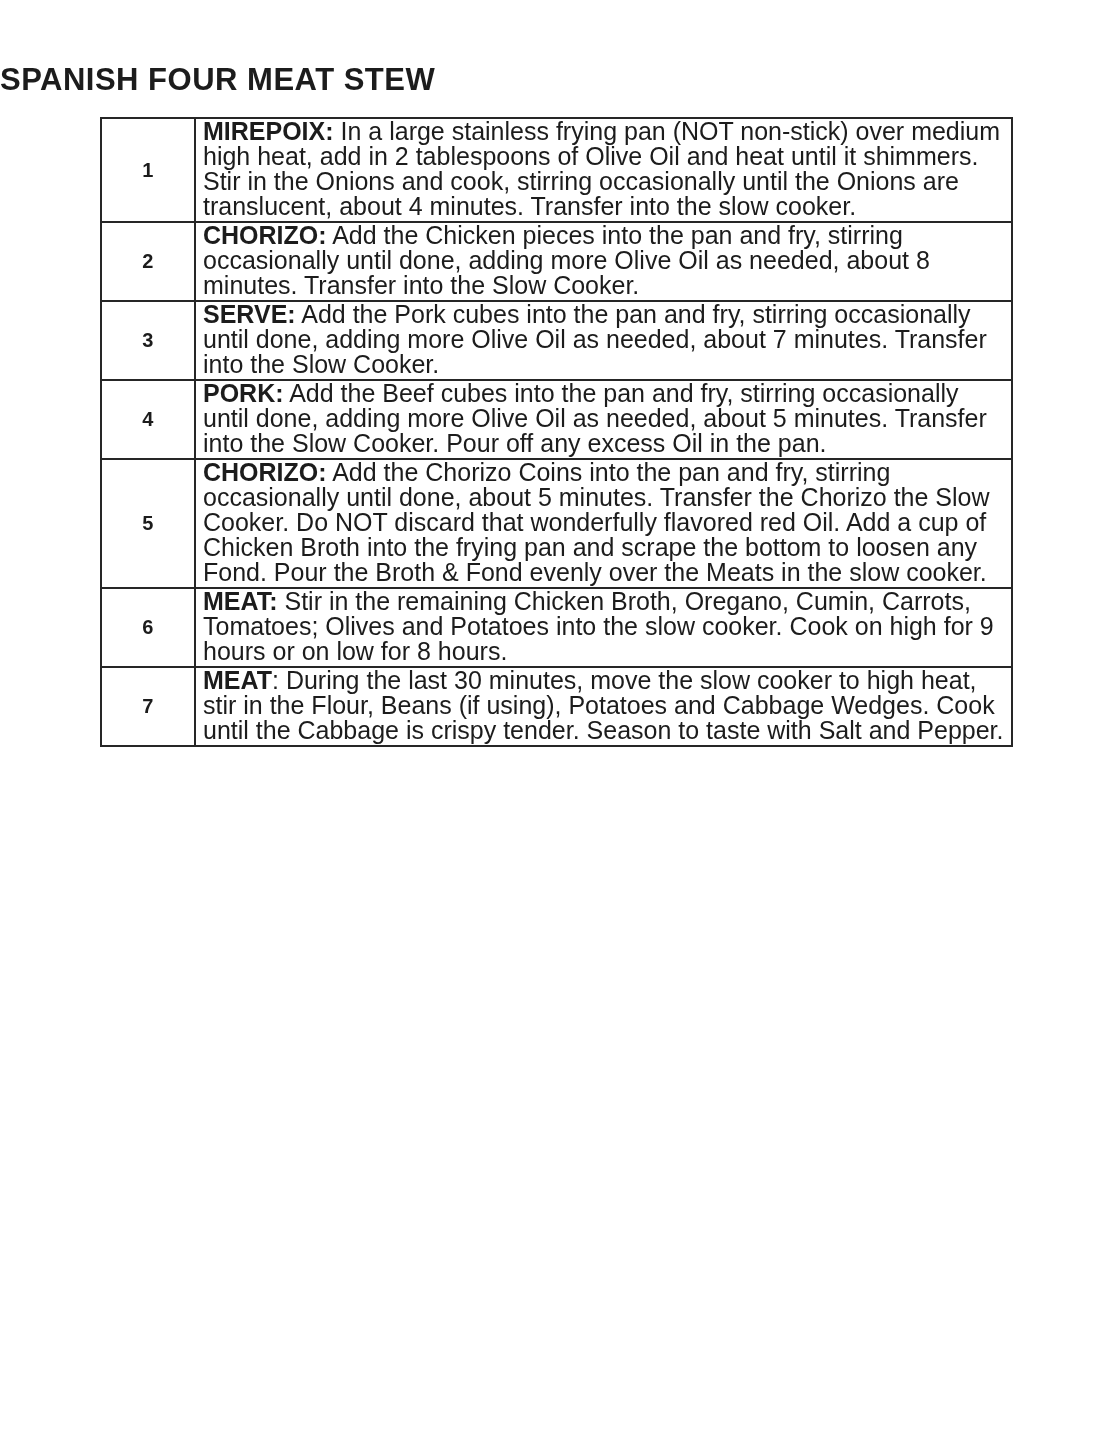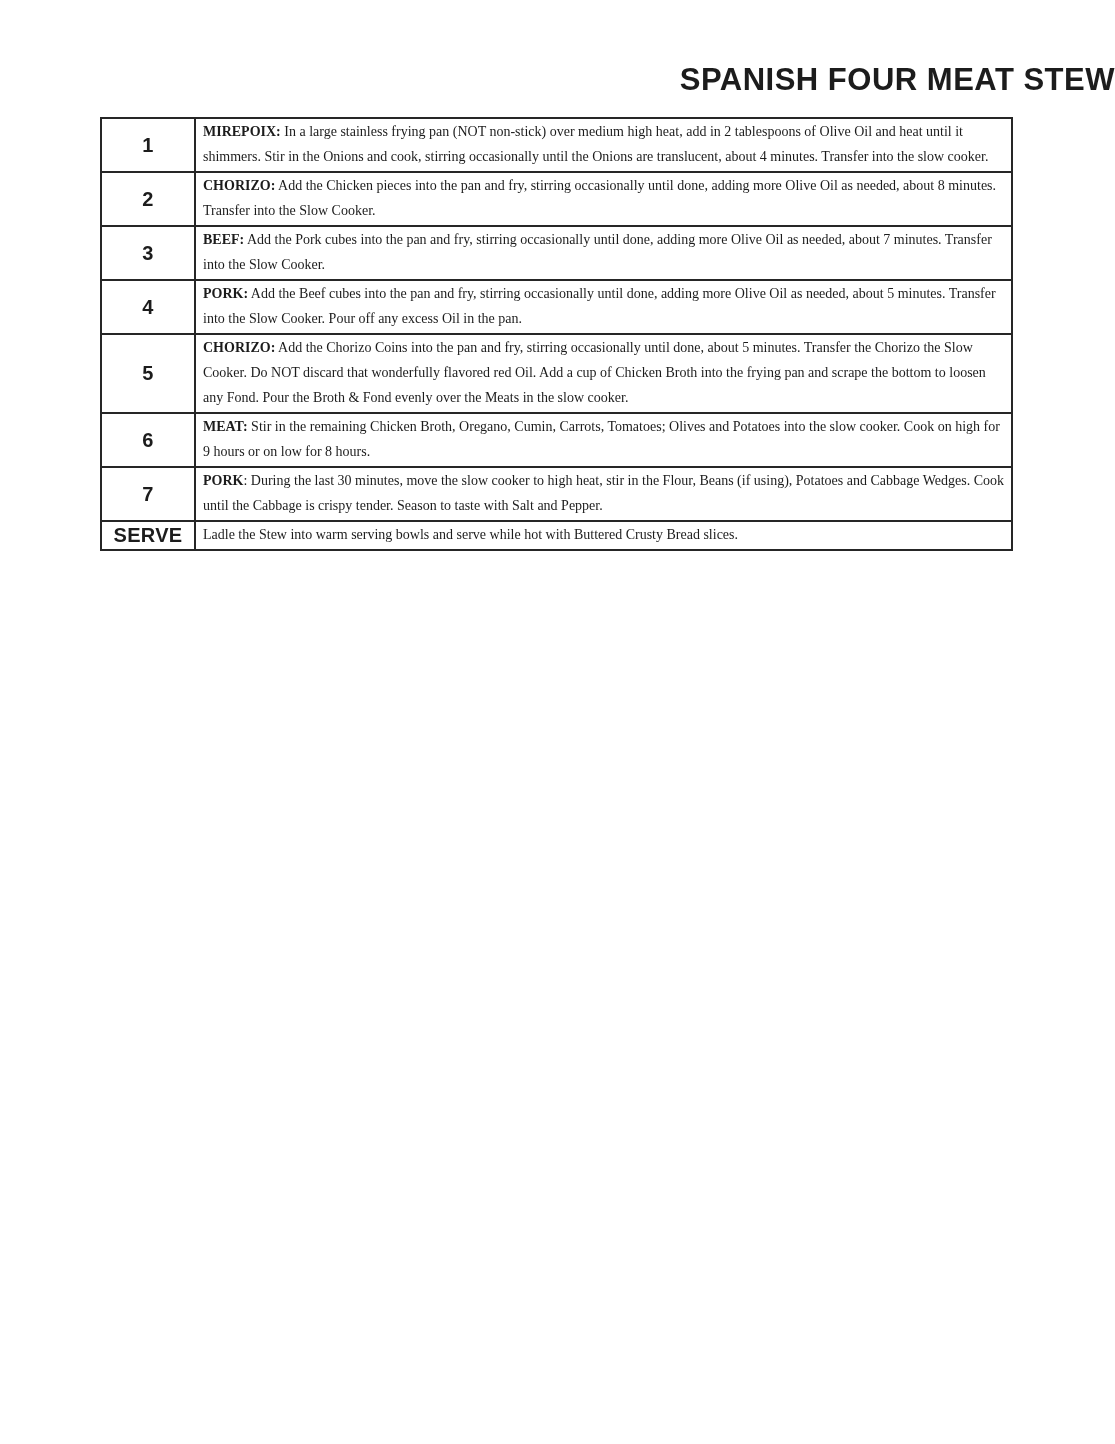--- a/index.html
+++ b/index.html
@@ -12,21 +12,21 @@
     width:1115px;height:1444px;
     background:var(--paper);
     font-family:"Liberation Sans", sans-serif;
     color:var(--ink);
     position:relative;
     overflow:hidden;
   }
   .page-title{
     position:absolute;
     top:62px;left:0;width:1115px;
-    text-align:right;
+    text-align:left;
     font-size:31px;
     font-weight:bold;
     letter-spacing:0.5px;
     white-space:nowrap;
   }
   table.steps-table{
     position:absolute;
     left:100px;top:117px;
     width:913px;
     border-collapse:collapse;
@@ -39,24 +39,23 @@
     width:92px;
     text-align:center;
     vertical-align:middle;
     font-weight:bold;
     font-size:20px;
     letter-spacing:0.3px;
     padding:0;
   }
   td.desc{
     vertical-align:top;
-    font-size:14px;
+    font-size:25px;
     line-height:25px;
     padding:0px 6px 2px 7px;
-    font-family:Liberation Serif, serif;
   }
   td.desc .lead{
     font-weight:bold;
   }
 </style>
 </head>
 <body>
 
 <div class="page-title">SPANISH FOUR MEAT STEW</div>
 
@@ -67,41 +66,37 @@
     <td class="desc"><span class="lead">MIREPOIX:</span><span> In a large stainless frying pan (NOT non-stick) over medium high heat, add in 2 tablespoons of Olive Oil and heat until it shimmers. Stir in the Onions and cook, stirring occasionally until the Onions are translucent, about 4 minutes. Transfer into the slow cooker.</span></td>
   </tr>
 
   <tr>
     <td class="num"><span>2</span></td>
     <td class="desc"><span class="lead">CHORIZO:</span><span> Add the Chicken pieces into the pan and fry, stirring occasionally until done, adding more Olive Oil as needed, about 8 minutes. Transfer into the Slow Cooker.</span></td>
   </tr>
 
   <tr>
     <td class="num"><span>3</span></td>
-    <td class="desc"><span class="lead">BEEF:</span><span> Add the Pork cubes into the pan and fry, stirring occasionally until done, adding more Olive Oil as needed, about 7 minutes. Transfer into the Slow Cooker.</span></td>
+    <td class="desc"><span class="lead">SERVE:</span><span> Add the Pork cubes into the pan and fry, stirring occasionally until done, adding more Olive Oil as needed, about 7 minutes. Transfer into the Slow Cooker.</span></td>
   </tr>
 
   <tr>
     <td class="num"><span>4</span></td>
     <td class="desc"><span class="lead">PORK:</span><span> Add the Beef cubes into the pan and fry, stirring occasionally until done, adding more Olive Oil as needed, about 5 minutes. Transfer into the Slow Cooker. Pour off any excess Oil in the pan.</span></td>
   </tr>
 
   <tr>
     <td class="num"><span>5</span></td>
     <td class="desc"><span class="lead">CHORIZO:</span><span> Add the Chorizo Coins into the pan and fry, stirring occasionally until done, about 5 minutes. Transfer the Chorizo the Slow Cooker. Do NOT discard that wonderfully flavored red Oil. Add a cup of Chicken Broth into the frying pan and scrape the bottom to loosen any Fond. Pour the Broth &amp; Fond evenly over the Meats in the slow cooker.</span></td>
   </tr>
 
   <tr>
     <td class="num"><span>6</span></td>
     <td class="desc"><span class="lead">MEAT:</span><span> Stir in the remaining Chicken Broth, Oregano, Cumin, Carrots, Tomatoes; Olives and Potatoes into the slow cooker. Cook on high for 9 hours or on low for 8 hours.</span></td>
   </tr>
 
   <tr>
     <td class="num"><span>7</span></td>
-    <td class="desc"><span class="lead">PORK</span><span>: During the last 30 minutes, move the slow cooker to high heat, stir in the Flour, Beans (if using), Potatoes and Cabbage Wedges. Cook until the Cabbage is crispy tender. Season to taste with Salt and Pepper.</span></td>
+    <td class="desc"><span class="lead">MEAT</span><span>: During the last 30 minutes, move the slow cooker to high heat, stir in the Flour, Beans (if using), Potatoes and Cabbage Wedges. Cook until the Cabbage is crispy tender. Season to taste with Salt and Pepper.</span></td>
   </tr>
 
-  <tr>
-    <td class="num"><span>SERVE</span></td>
-    <td class="desc"><span class="lead"></span><span>Ladle the Stew into warm serving bowls and serve while hot with Buttered Crusty Bread slices.</span></td>
-  </tr>
 </tbody>
 </table>
 
 </body></html>

